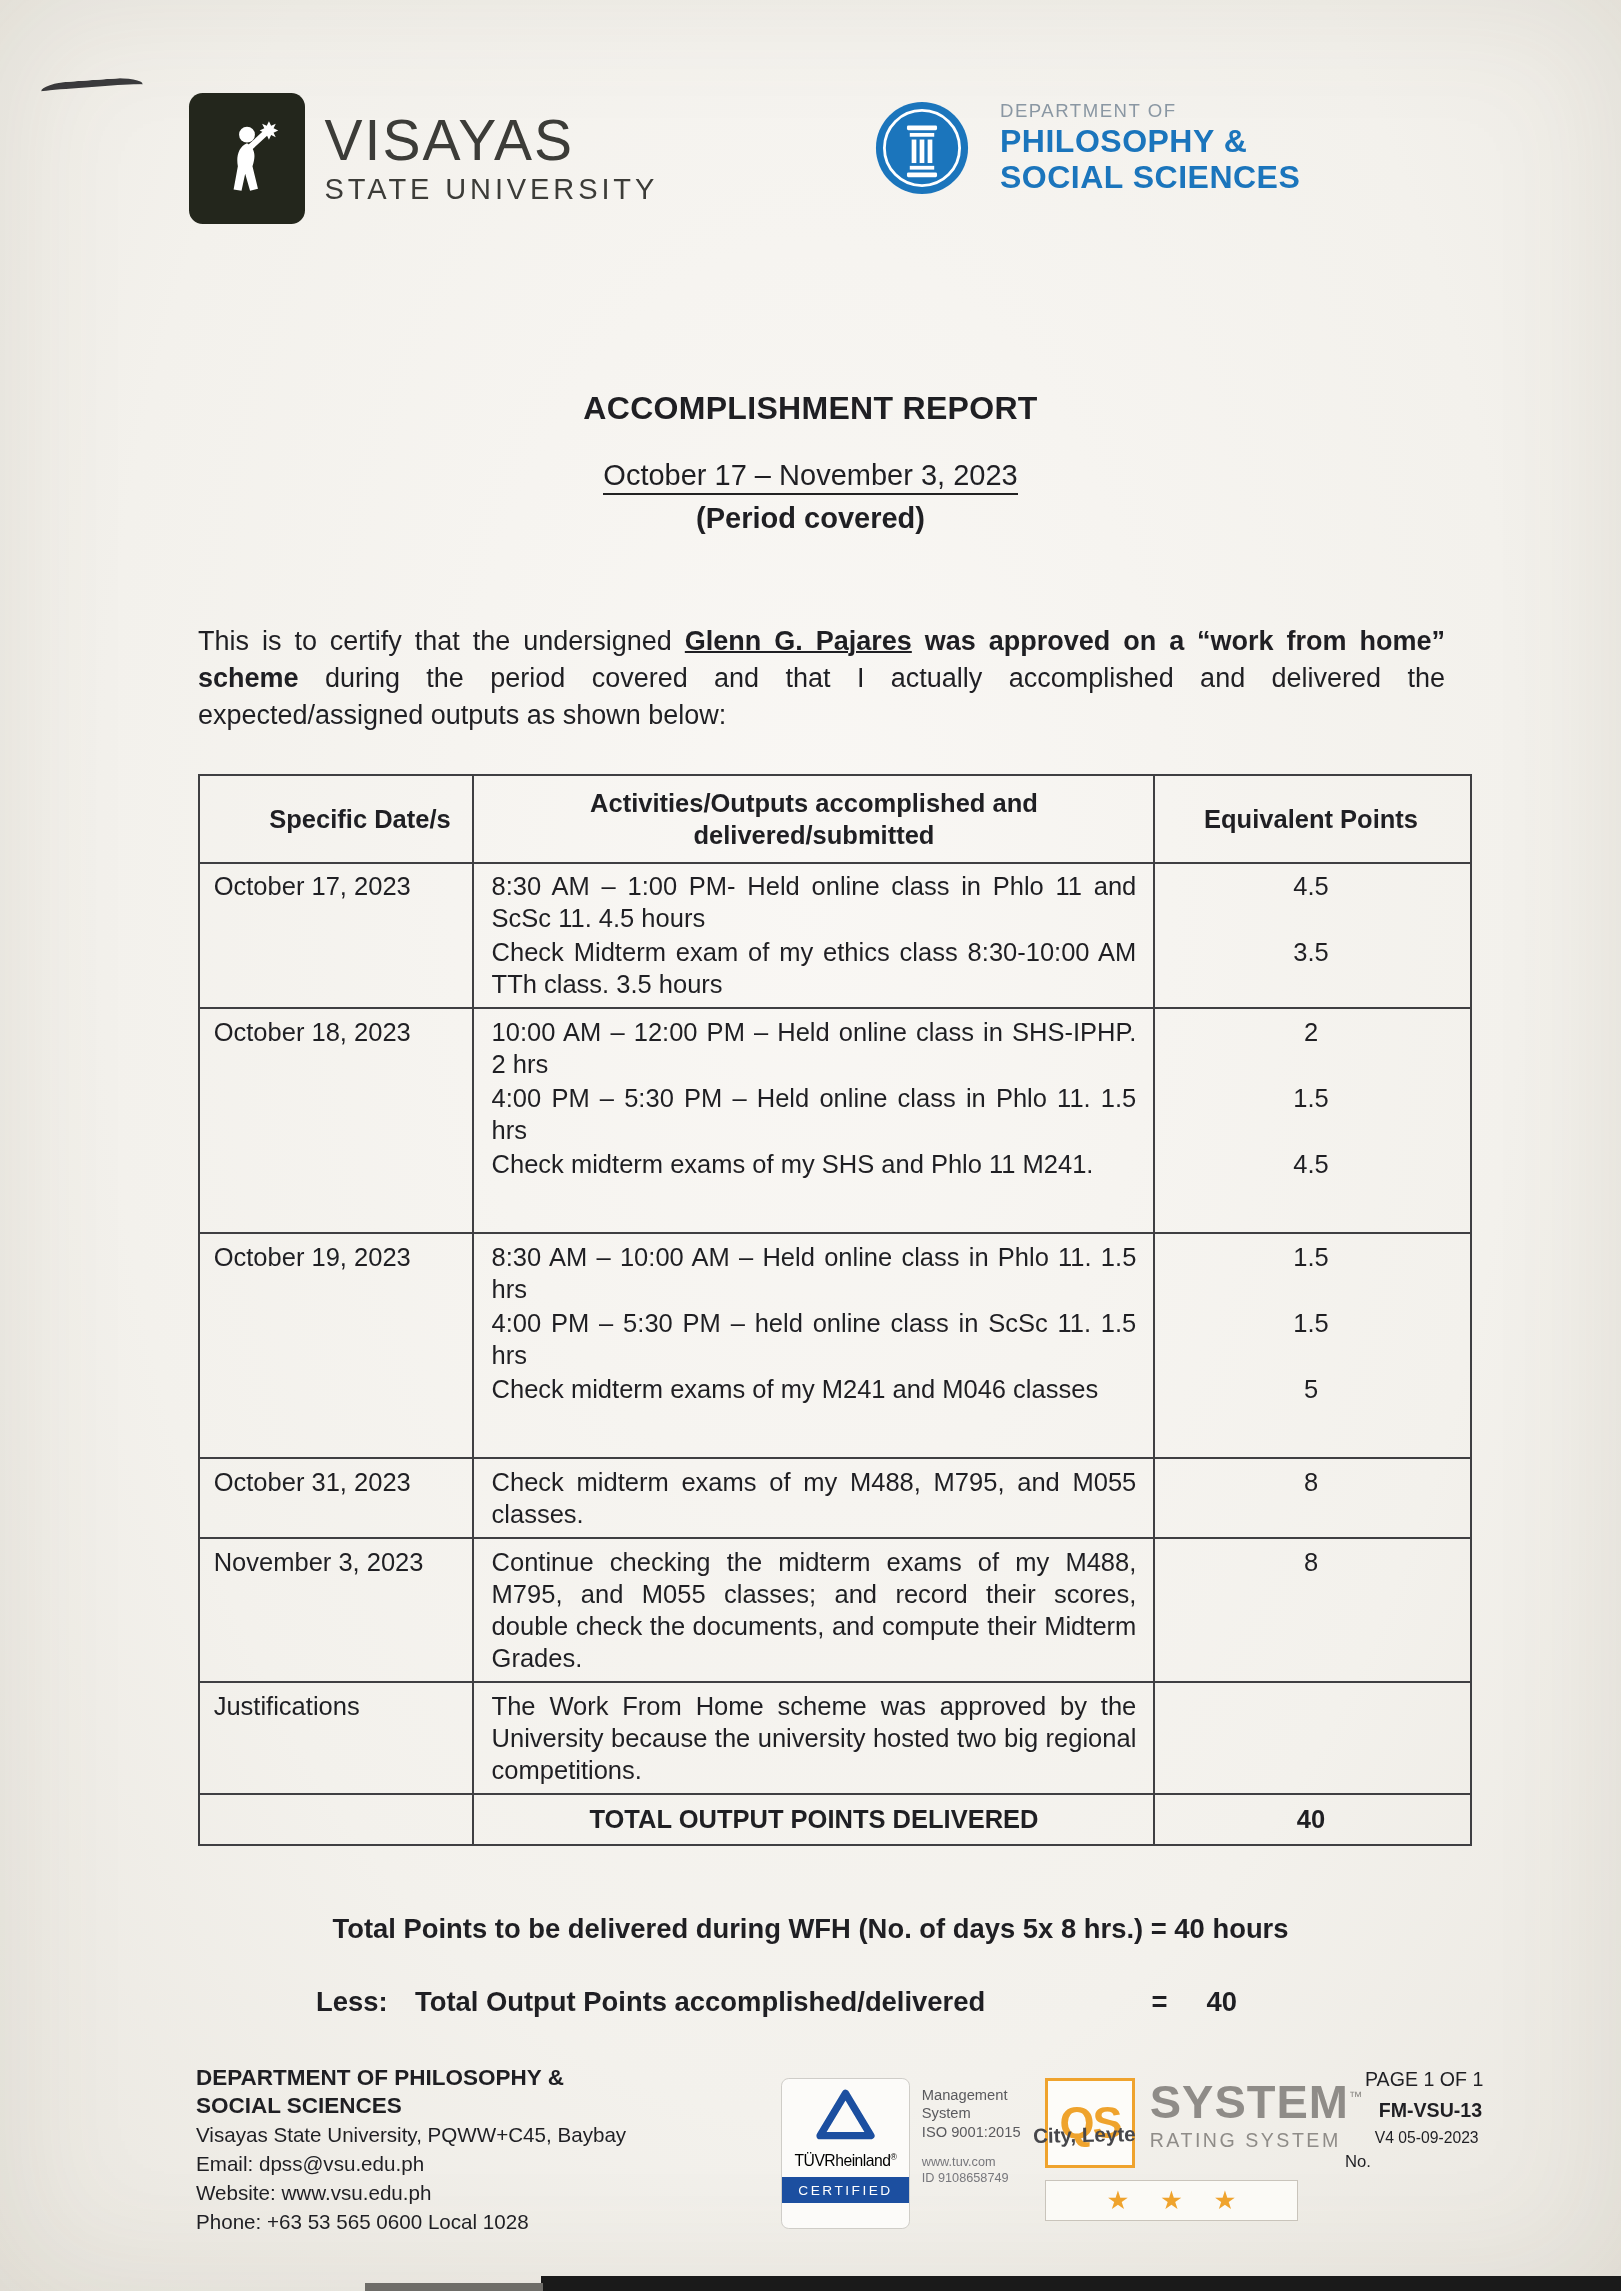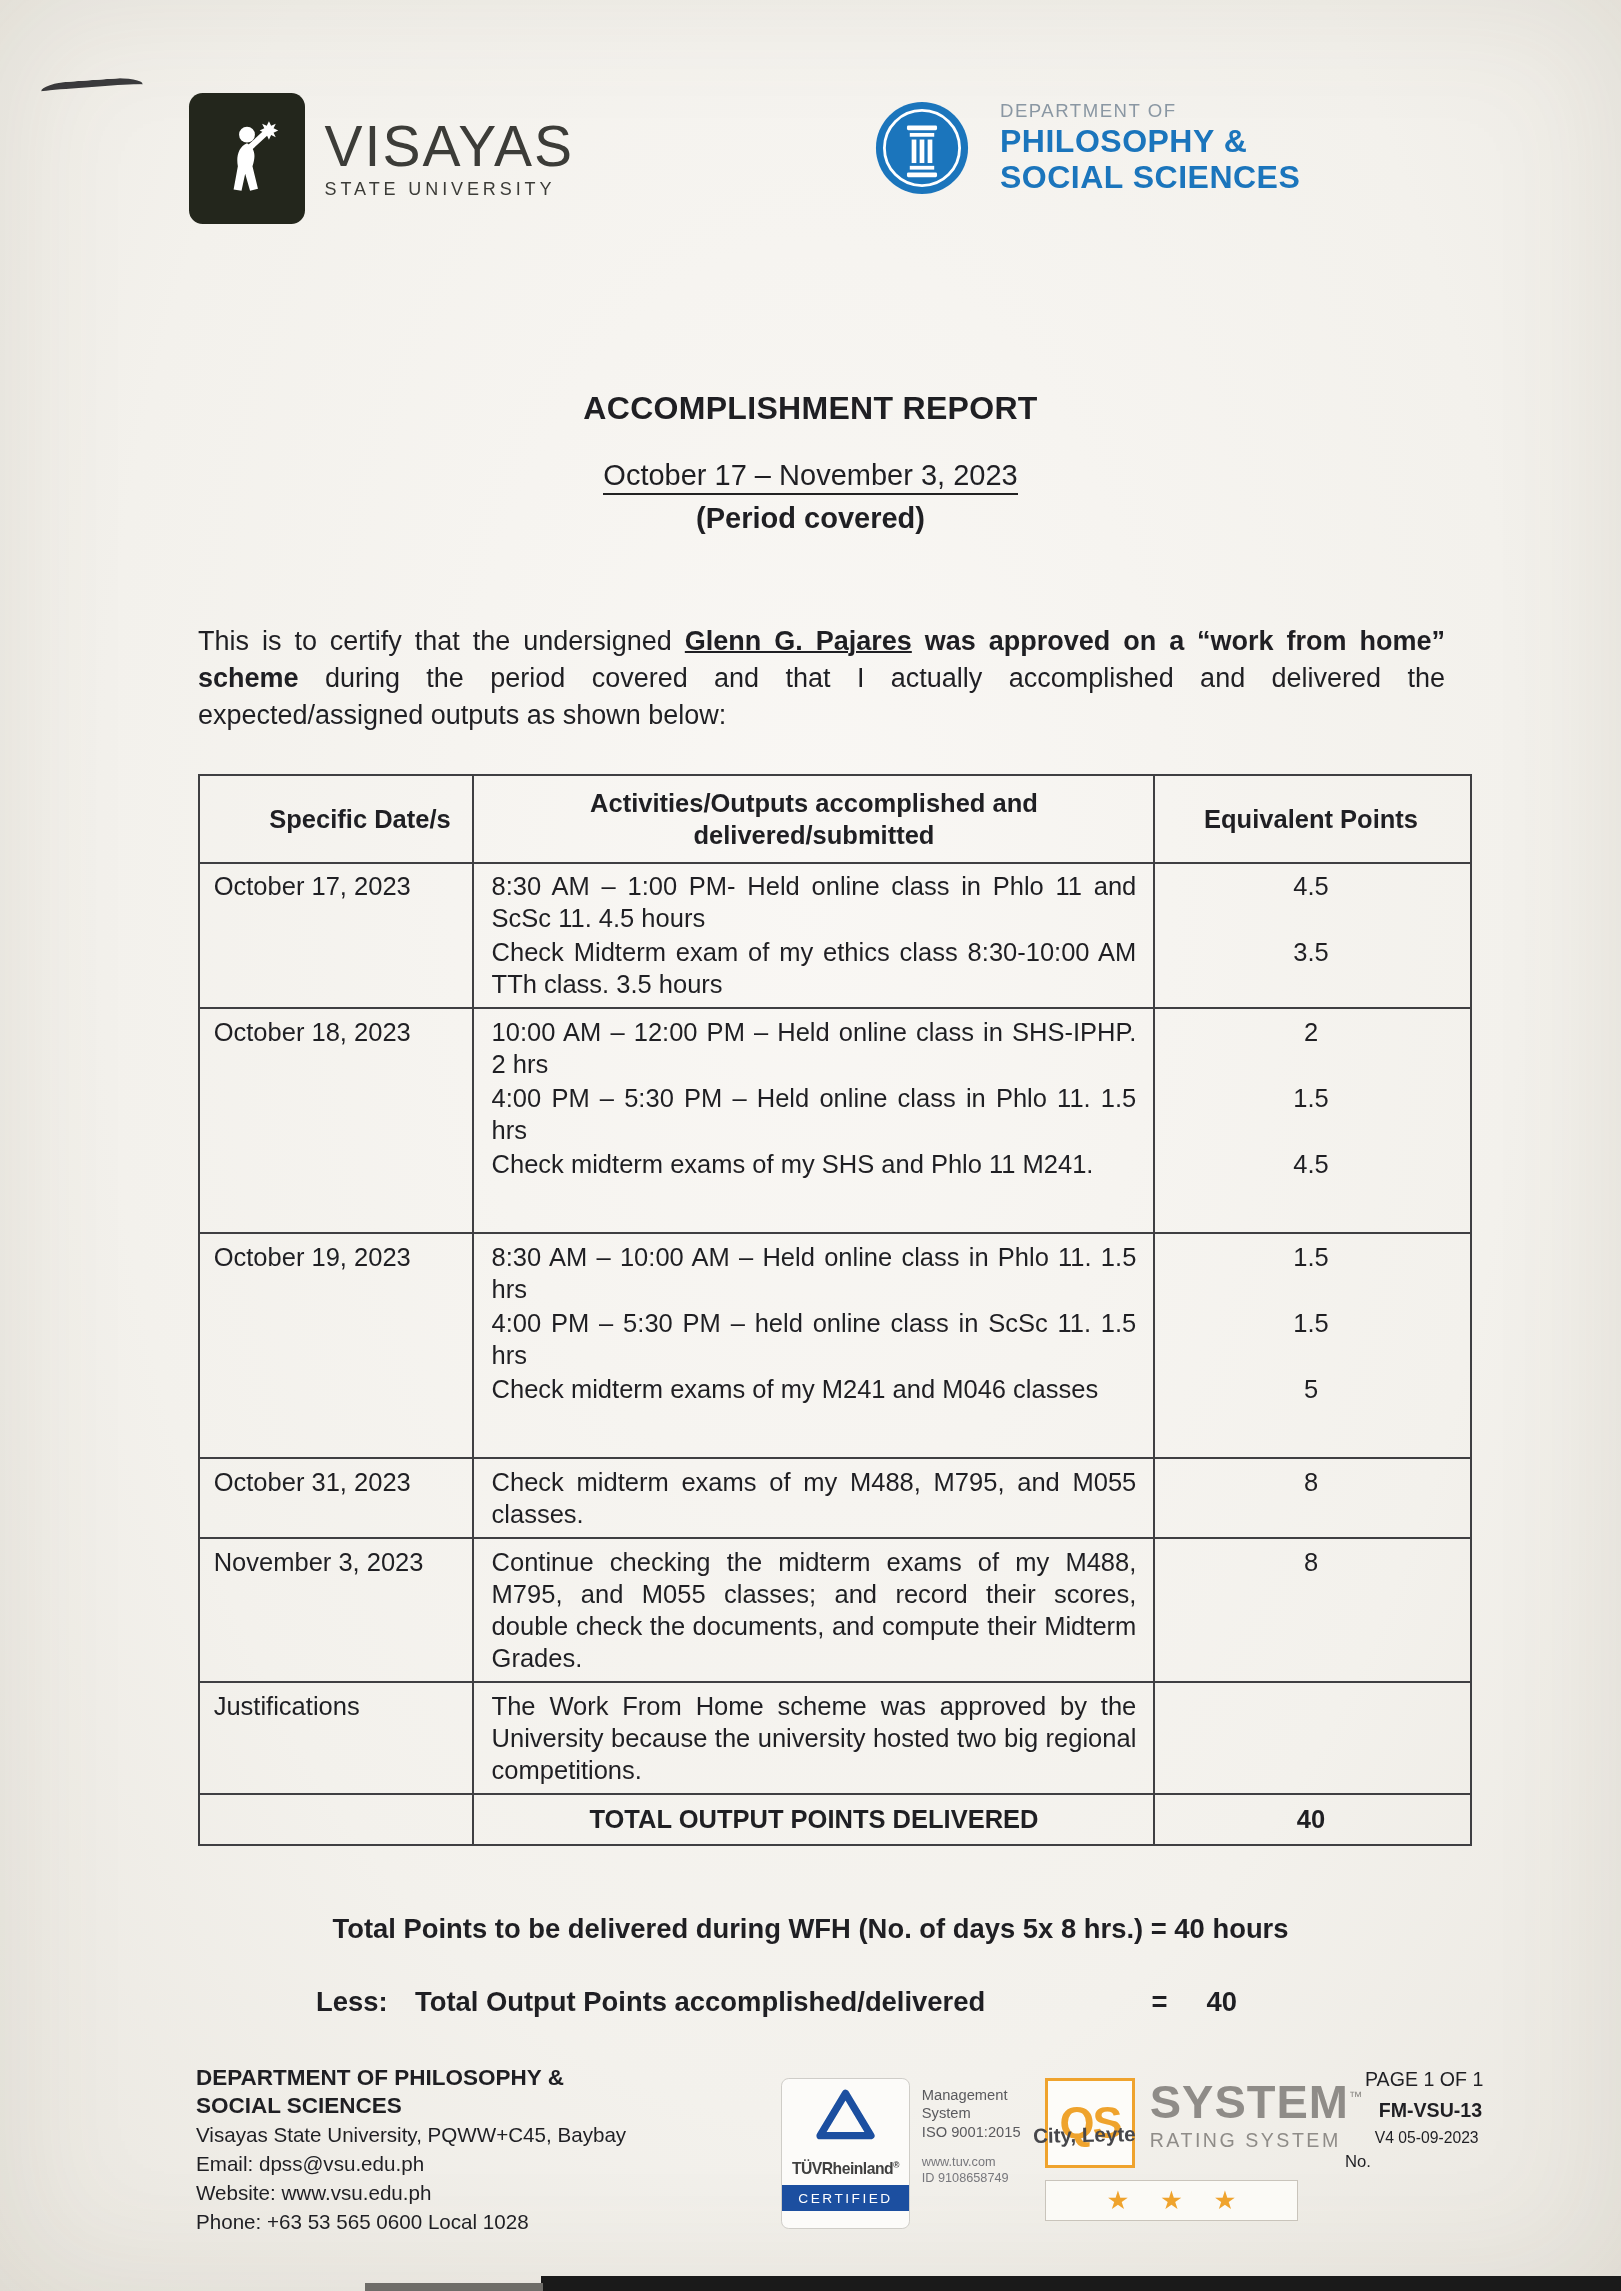--- a/index.html
+++ b/index.html
@@ -32,21 +32,21 @@
   .bottom-strip{position:absolute;bottom:0;left:541px;right:0;height:15.7px;background:#1a1a1a;}
   .bottom-strip2{position:absolute;bottom:0;left:365px;width:178px;height:8.8px;background:#6e6c68;}
 
   
   .vsu-logo{position:absolute;left:189px;top:93px;display:flex;align-items:center;gap:19.6px;}
   .vsu-box{
     width:116px;height:131px;background:#23261c;border-radius:13.7px;
     display:flex;align-items:center;justify-content:center;flex:none;
   }
   .vsu-name{font-size:57px;letter-spacing:2px;color:#3c3c38;font-weight:500;line-height:1.05;}
-  .vsu-sub{font-size:18px;letter-spacing:3.9px;color:#3c3c38;margin-top:2px;}
+  .vsu-sub{font-size:29px;letter-spacing:3.9px;color:#3c3c38;margin-top:2px;}
 
   .dept-logo{position:absolute;left:875px;top:100px;display:flex;align-items:center;gap:31px;}
   .dept-icon{width:94px;height:94px;flex:none;}
   .dept-l1{font-size:18.6px;letter-spacing:1.5px;color:#8a97a3;margin-bottom:2px;}
   .dept-l2,.dept-l3{font-size:32px;font-weight:bold;color:var(--blue);letter-spacing:0.5px;line-height:1.12;}
 
   
   .doc-title{position:absolute;top:390px;left:0;width:100%;text-align:center;
     font-size:32px;font-weight:bold;letter-spacing:0.3px;}
   .period{position:absolute;top:459px;left:0;width:100%;text-align:center;font-size:29px;}
@@ -93,21 +93,21 @@
   .less-val{margin-left:39px;}
 
   
   .f-dept{position:absolute;left:196px;top:2064px;width:490px;}
   .fd-title{font-size:22.5px;font-weight:bold;line-height:28px;}
   .fd-line{font-size:20.6px;line-height:29px;}
 
   .f-tuv{position:absolute;left:781px;top:2078px;display:flex;gap:11.8px;}
   .tuv-box{width:129px;height:151px;border:1px solid #cfcdc8;background:#fcfbf9;
     border-radius:7.8px;text-align:center;padding-top:7.8px;overflow:hidden;}
-  .tuv-brand{font-size:15.7px;font-weight:bold;color:#404040;letter-spacing:-0.5px;margin-top:14px;}
+  .tuv-brand{font-size:15.7px;font-weight:normal;color:#000000;letter-spacing:-0.5px;margin-top:6px;}
   .tuv-brand sup{font-size:8.8px;}
   .tuv-banner{margin-top:6.9px;height:26.5px;background:var(--tuv);color:#fff;
     font-size:13.7px;letter-spacing:2.5px;display:flex;align-items:center;justify-content:center;}
   .tuv-info{width:125px;font-size:14.7px;color:#5a5a5e;line-height:18.6px;padding-top:7.8px;}
   .tuv-info .small{font-size:12.7px;color:#77777c;margin-top:13.7px;line-height:15.7px;}
 
   .f-qs{position:absolute;left:1045px;top:2078px;width:304px;}
   .qs-row{display:flex;align-items:flex-start;gap:14.7px;}
   .qs-box{width:90px;height:90px;border:3.9px solid var(--qs);background:#fdfcf9;
     display:flex;align-items:center;justify-content:center;flex:none;}

